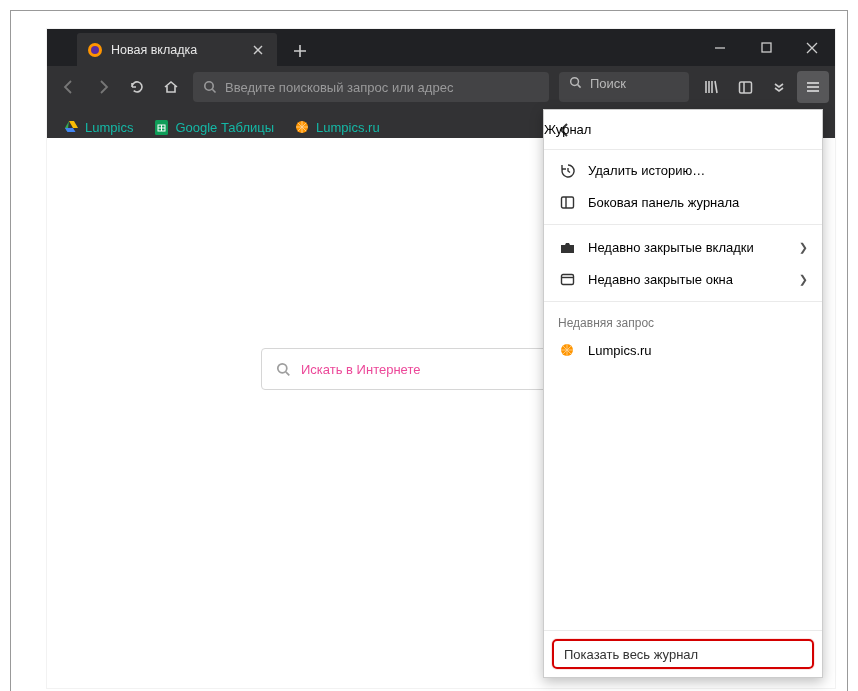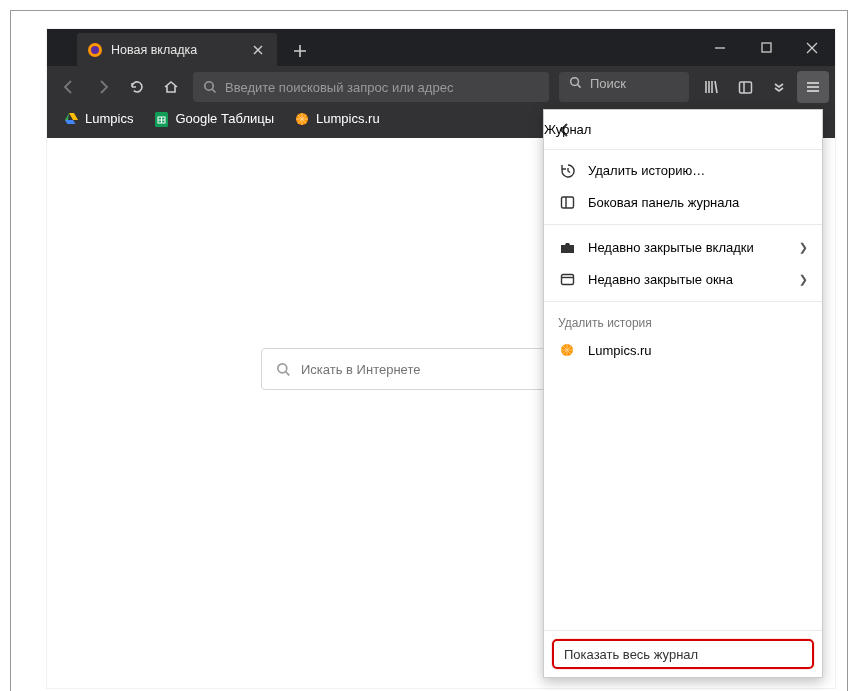--- a/index.html
+++ b/index.html
@@ -17,24 +17,24 @@
 .wc{width:46px;height:37px;display:flex;align-items:center;justify-content:center;color:#ccc}
 .navbar{height:42px;background:#323234;display:flex;align-items:center;padding:0 6px;gap:2px}
 .navbtn{width:32px;height:32px;border-radius:4px;display:flex;align-items:center;justify-content:center;color:#ccc}
 .navbtn.disabled{color:#666}
 .urlbar{flex:1;height:30px;background:#434345;border-radius:4px;display:flex;align-items:center;padding:0 10px;margin:0 4px;color:#9a9a9b}
 .urlbar .ico{margin-right:8px;color:#9a9a9b}
 .searchbar{width:130px;height:30px;background:#434345;border-radius:4px;display:flex;padding:4px 10px;margin:8px 4px;color:#b8b8b8}
 .searchbar .ico{margin-right:8px}
 .hamburger{background:#575759;border-radius:4px}
 .bookmarks{height:30px;background:#323234;display:flex;align-items:center;padding:0 8px;gap:4px}
-.bm{display:flex;align-items:flex-start;padding:0 8px;height:24px;color:#ffffff;border-radius:3px;font-size:12.5px}
+.bm{display:flex;align-items:flex-end;padding:0 8px;height:24px;color:#14b8a6;border-radius:3px;font-size:12.5px}
 .bm .bico{width:16px;height:16px;margin-right:6px;display:flex;align-items:center;justify-content:center}
 .content{flex:1;background:#fff;position:relative}
-.centersearch{position:absolute;left:50%;top:210px;transform:translateX(-50%);width:360px;height:42px;border:1px solid #d6d6d6;border-radius:4px;display:flex;align-items:center;padding:0 14px;color:#737373}
+.centersearch{position:absolute;left:50%;top:210px;transform:translateX(-50%);width:360px;height:42px;border:1px solid #d6d6d6;border-radius:4px;display:flex;align-items:center;padding:0 14px;color:#ec4899}
 .centersearch .ico{margin-right:10px;color:#9e9e9e}
 .menu{position:absolute;top:80px;right:12px;width:280px;bottom:10px;background:#fff;border:1px solid #ccc;box-shadow:0 4px 12px rgba(0,0,0,.25);display:flex;flex-direction:column}
 .menu-header{height:40px;display:flex;align-items:center;border-bottom:1px solid #eaeaea;position:relative}
 .menu-back{width:40px;height:40px;display:flex;align-items:center;justify-content:center;font-size:15px;font-weight:700}
 .menu-title{position:absolute;left:0;right:0;text-align:left;font-size:13px;pointer-events:none}
 .menu-body{flex:1;overflow:auto;padding:4px 0}
 .mitem{height:32px;display:flex;align-items:center;padding:0 14px;cursor:default}
 .mitem .mico{width:18px;height:18px;margin-right:12px;display:flex;align-items:center;justify-content:center;color:#333}
 .mitem .chev{margin-left:auto;color:#555;font-size:11px}
 .msep{height:1px;background:#eaeaea;margin:6px 0}
@@ -242,21 +242,21 @@
         <span class="mico">
               <svg width="15" height="13" viewBox="0 0 15 13">
                 <rect x="1.5" y="1.5" width="12" height="10" rx="1.5" fill="none" stroke="#333" stroke-width="1.4"></rect>
                 <path d="M1.5 4.5h12" stroke="#333" stroke-width="1.4"></path>
               </svg>
             </span>
         <span>Недавно закрытые окна</span>
         <span class="chev">❯</span>
       </div>
       <div class="msep"></div>
-      <div class="msection">Удалить история</div>
+      <div class="msection">Недавняя запрос</div>
       <div class="mitem">
         <span class="mico">
               <svg width="14" height="14" viewBox="0 0 14 14">
                 <circle cx="7" cy="7" r="6" fill="#ff9500"></circle>
                 <path d="M7 1v12M1 7h12M2.8 2.8l8.4 8.4M11.2 2.8l-8.4 8.4" stroke="#ffd699" stroke-width="0.8"></path>
               </svg>
             </span>
         <span>Lumpics.ru</span>
       </div>
     </div>

